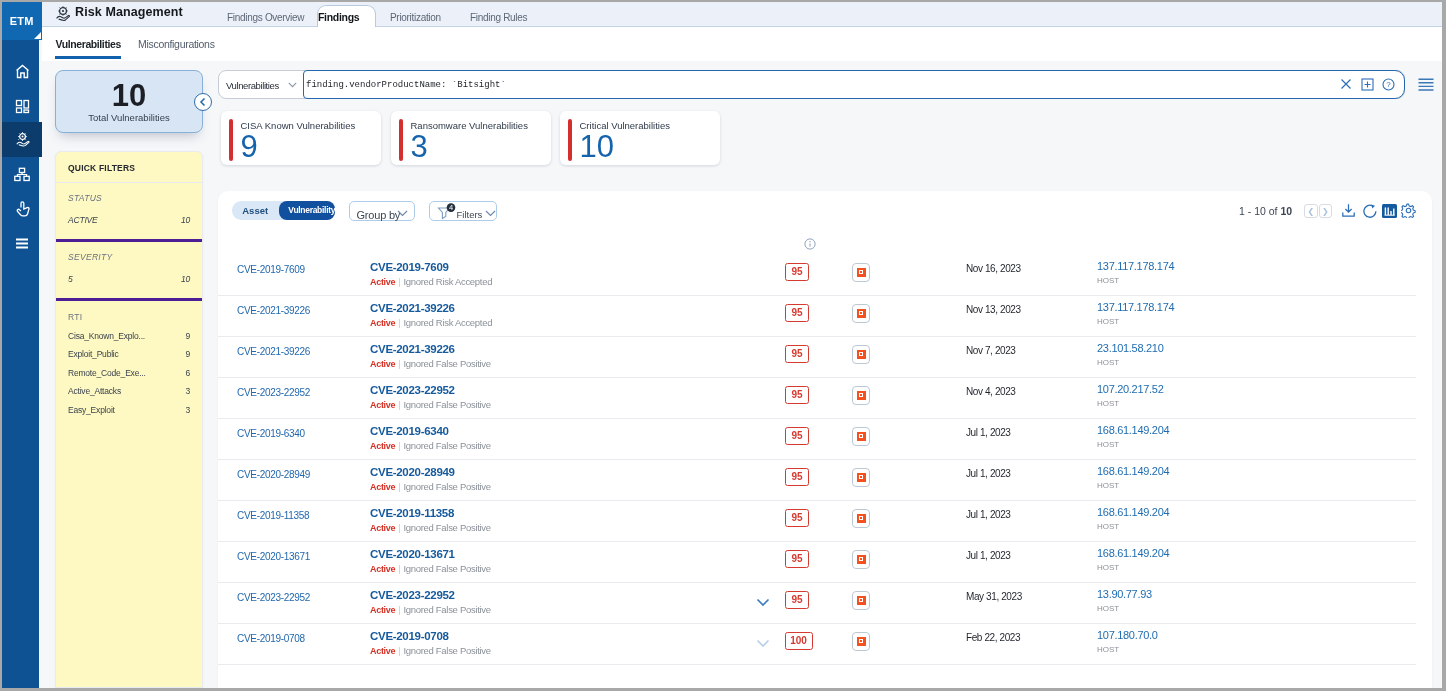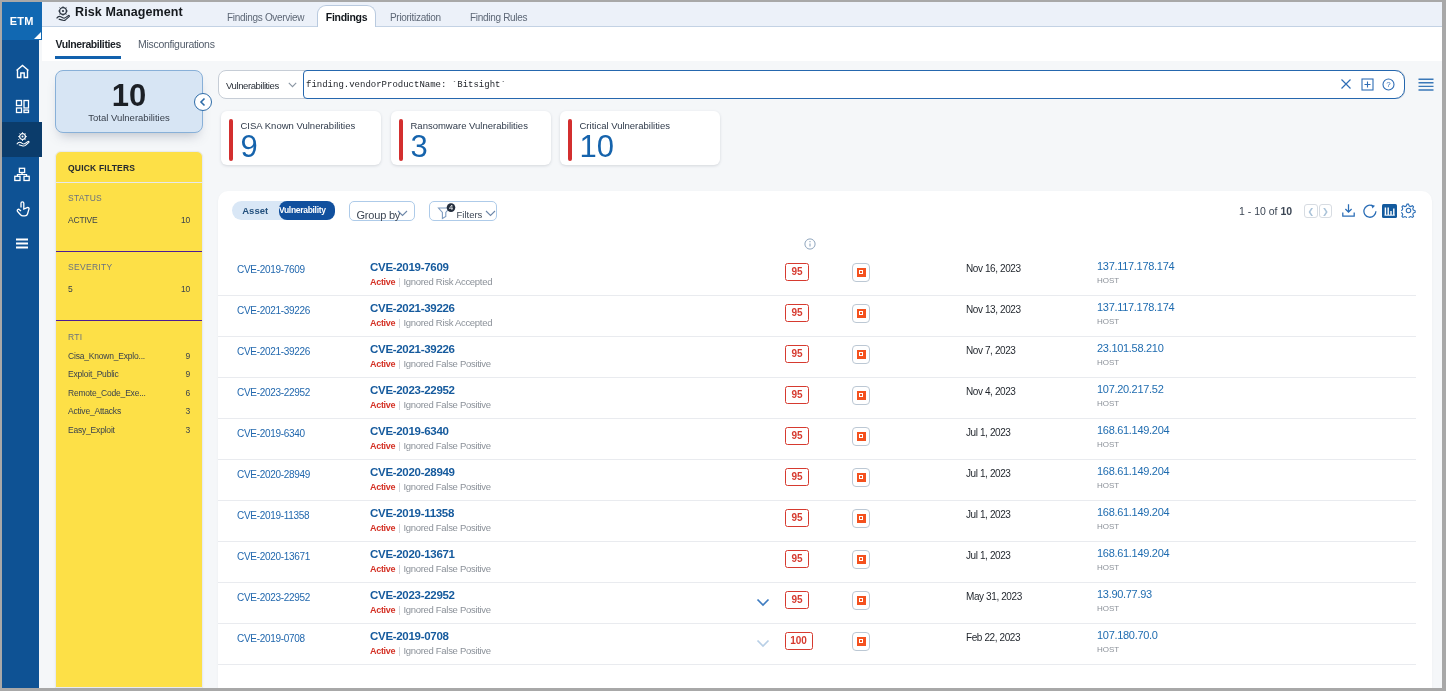--- a/index.html
+++ b/index.html
@@ -19,38 +19,38 @@
 #etm .tri { position:absolute; right:1px; bottom:1px; width:0; height:0; border-left:7px solid transparent; border-bottom:7px solid #fff; }
 .navic { position:absolute; left:0; width:40.5px; height:33px; }
 .navic svg { position:absolute; left:13px; top:9px; }
 .navic.active { background:#0b3c6b; }
 
 
 #topbar { position:absolute; left:42px; top:2px; width:1400px; height:25px; background:#ecf1f9; border-bottom:1px solid #c3d2e4; }
 #logo { position:absolute; left:55px; top:5px; z-index:2; }
 #apptitle { position:absolute; left:75px; top:4.5px; font-size:12.5px; font-weight:bold; color:#15191e; letter-spacing:0.1px; z-index:2; }
 .tab { position:absolute; top:9.5px; font-size:10px; letter-spacing:-0.3px; color:#5d6776; z-index:2; }
-#tabactive { position:absolute; left:275px; top:3px; width:59px; height:22px; background:#fff; border:1px solid #b9cadf; border-bottom:none; border-radius:9px 9px 0 0; text-align:center; line-height:23px; font-size:10.5px; letter-spacing:-0.3px; font-weight:bold; color:#10151a; z-index:2; }
+#tabactive { position:absolute; left:275px; top:3px; width:59px; height:22px; background:#fff; border:1px solid #b9cadf; border-bottom:none; border-radius:9px 9px 0 0; text-align:left; line-height:23px; font-size:10.5px; letter-spacing:-0.3px; font-weight:bold; color:#10151a; z-index:2; }
 
 
 #subtabs { position:absolute; left:42px; top:27px; width:1400px; height:34px; background:#fff; }
 #vt { position:absolute; left:55.5px; top:37.5px; font-size:10.5px; letter-spacing:-0.4px; font-weight:bold; color:#1b2026; z-index:2; }
 #vtu { position:absolute; left:55px; top:55.5px; width:66px; height:3.5px; background:#1261ad; z-index:2; }
 #mt { position:absolute; left:138px; top:37.5px; font-size:10.5px; letter-spacing:-0.3px; color:#525c6a; z-index:2; }
 
 
 #totalcard { position:absolute; left:55px; top:70px; width:148px; height:63px; background:#d7e5f4; border:1px solid #88b0d8; border-radius:8px; text-align:center; box-shadow:0 7px 12px -5px rgba(110,120,140,0.45); }
 #totalcard .n { font-size:31px; font-weight:bold; color:#1c2026; margin-top:9px; line-height:31px;}
 #totalcard .t { font-size:9.5px; color:#39414d; margin-top:1px; }
 #collapse { position:absolute; left:194px; top:93px; width:18px; height:18px; background:#fff; border:1px solid #2e6ca8; border-radius:50%; color:#2e6ca8; font-size:9px; line-height:16px; text-align:center; font-weight:bold; z-index:3; }
 
 
-#qf { position:absolute; left:55px; top:151px; width:148px; height:537px; background:#fde047; border:1px solid #e8ebef; border-radius:6px 6px 0 0; box-shadow:0 1px 2px rgba(120,130,150,0.10); }
+#qf { position:absolute; left:55px; top:151px; width:148px; height:537px; background:#fef9c3; border:1px solid #e8ebef; border-radius:6px 6px 0 0; box-shadow:0 1px 2px rgba(120,130,150,0.10); }
 #qf .hd { font-size:8.5px; font-weight:bold; color:#23282f; padding:11px 0 9px 12px; letter-spacing:0.2px; border-bottom:1px solid #e6e9ed; }
-#qf .sec { border-bottom:1px solid #4c1d95; padding:10px 12px 26px 12px; }
+#qf .sec { border-bottom:3px solid #4c1d95; padding:10px 12px 14px 12px;font-style:italic; }
 #qf .sech { font-size:8.5px; color:#6a7280; letter-spacing:0.3px; }
 #qf .row { display:flex; justify-content:space-between; font-size:8.5px; letter-spacing:-0.2px; color:#3a424d; margin-top:12px; line-height:10px; }
 #qf .rti .row { margin-top:8.5px; }
 #qf .rti .row:first-of-type { margin-top:13px; }
 #qf .more { font-size:8.5px; color:#1266b2; font-weight:bold; padding:11px 12px; }
 
 
 #searchwrap { position:absolute; left:218px; top:70px; width:1187px; height:29px; background:#fff; border:1px solid #c6cdd6; border-radius:8px; }
 #searchsel { position:absolute; left:226px; top:79.5px; font-size:9.5px; letter-spacing:-0.4px; color:#2a3039; z-index:2; }
 #searchbox { position:absolute; left:303px; top:70px; width:1102px; height:29px; background:#fff; border:1.5px solid #2567ae; border-radius:4px 10px 10px 4px; z-index:2; }
@@ -63,21 +63,21 @@
 .scard .bar { position:absolute; left:8px; top:8px; height:42px; width:3.5px; background:#d32f2f; border-radius:2px; }
 .scard .tt { position:absolute; left:19.5px; top:8.5px; font-size:9.5px; color:#2f3a4a; }
 .scard .nn { position:absolute; left:19.5px; top:20px; line-height:31px; font-size:31px; color:#1563ac; }
 
 
 #tcard { position:absolute; left:218px; top:191px; width:1214px; height:497px; background:#fff; border-radius:10px 10px 0 0; box-shadow:0 1px 2px rgba(120,130,150,0.10); }
 
 
 #toggle { position:absolute; left:13.7px; top:10px; width:103.5px; height:19px; background:#d9e7f6; border-radius:10px; }
 #toggle .a { position:absolute; left:0; top:0; width:47px; line-height:19px; text-align:center; font-size:9.5px; font-weight:bold; color:#24517e; }
-#toggle .v { position:absolute; left:47.2px; top:0; width:56.3px; height:19px; background:#11509e; border-radius:8px; color:#fff; font-size:8.5px; letter-spacing:-0.3px; font-weight:bold; text-align:left; line-height:19.5px; }
+#toggle .v { position:absolute; left:47.2px; top:0; width:56.3px; height:19px; background:#11509e; border-radius:8px; color:#fff; font-size:8.5px; letter-spacing:-0.3px; font-weight:bold; text-align:right; line-height:19.5px; }
 .obtn { position:absolute; top:10px; height:19.5px; border:1px solid #aecbe9; border-radius:5px; background:#fff; font-size:9.5px; color:#3c4654; line-height:18px; }
 #pag { position:absolute; left:1021px; top:13.5px; font-size:10.5px; color:#3c4654; }
 .pbox { position:absolute; top:12.5px; width:13.5px; height:14.5px; border:1px solid #d7dce2; border-radius:3px; color:#a9c2d8; font-size:8px; text-align:center; line-height:13px; }
 
 
 #thead { position:absolute; left:0; top:41px; width:1198px; height:22.5px; background:#eaf0fa; }
 .th { position:absolute; top:6px; font-size:8.5px; color:#4c5668; letter-spacing:0.3px; }
 .trow { position:absolute; left:0; width:1198px; height:41px; border-bottom:1px solid #e9ebef; }
 .cveid { position:absolute; left:19px; top:9.5px; font-size:10px; letter-spacing:-0.3px; color:#2268ae; }
 .title { position:absolute; left:152px; top:6px; font-size:11.5px; letter-spacing:-0.3px; font-weight:bold; color:#155a9d; }

